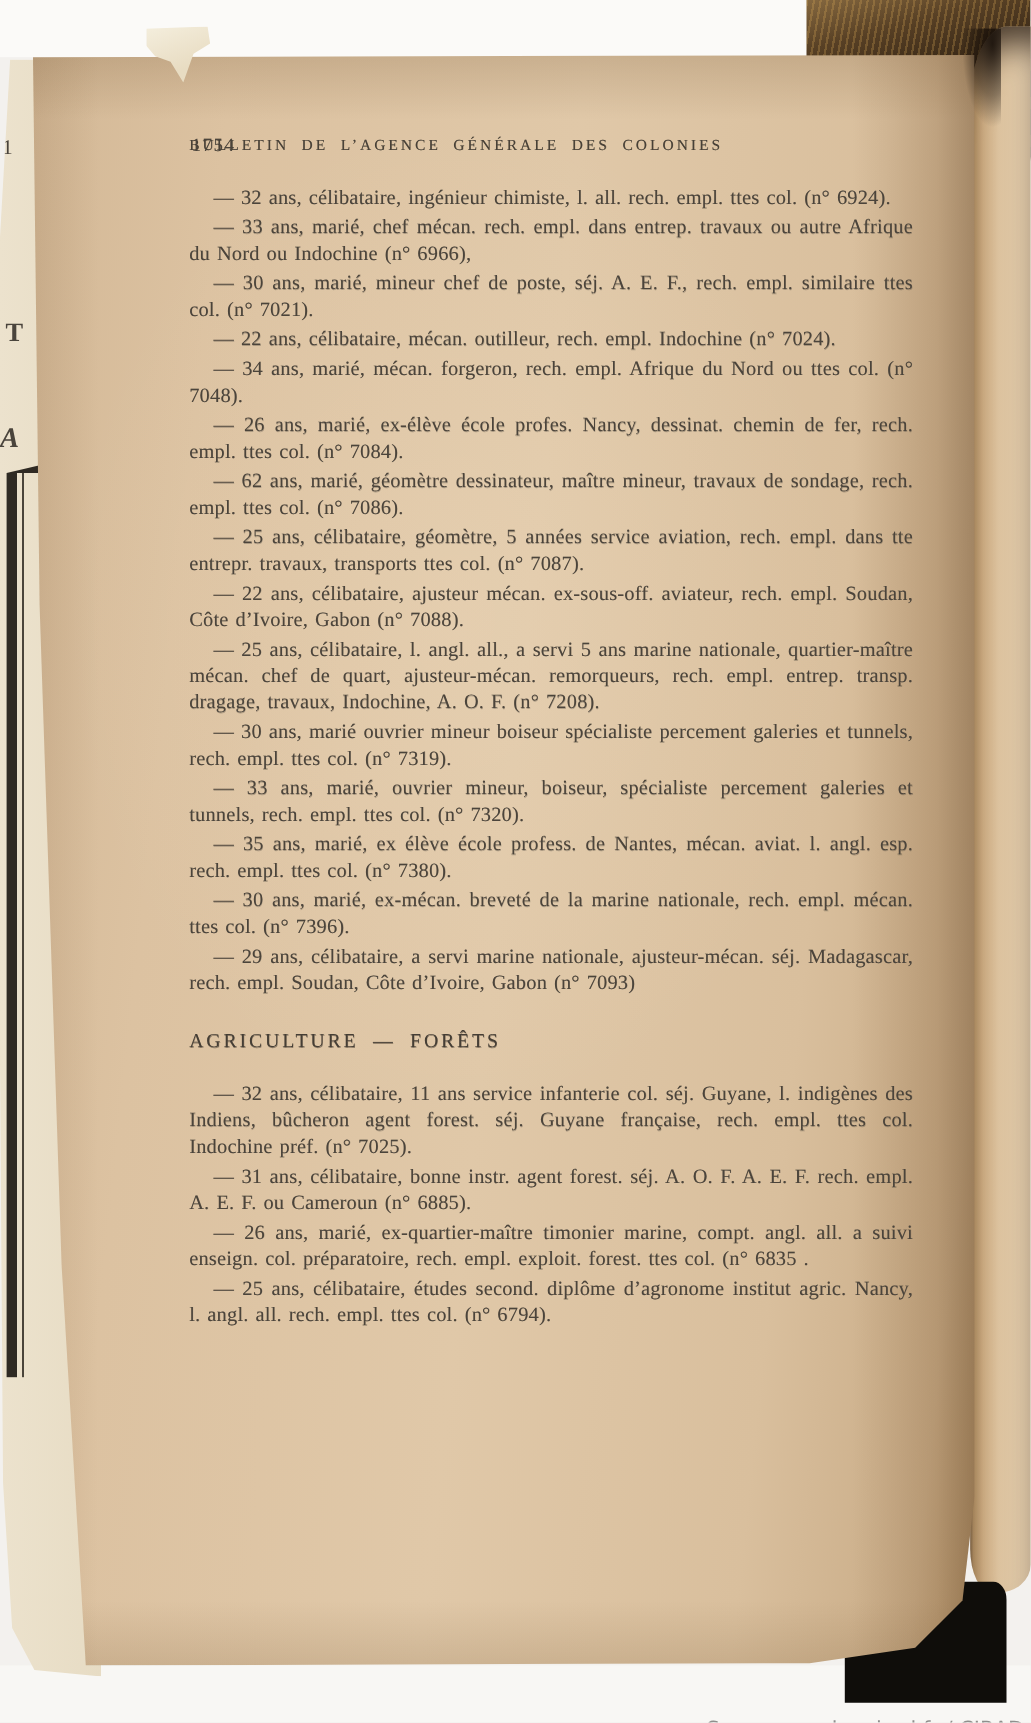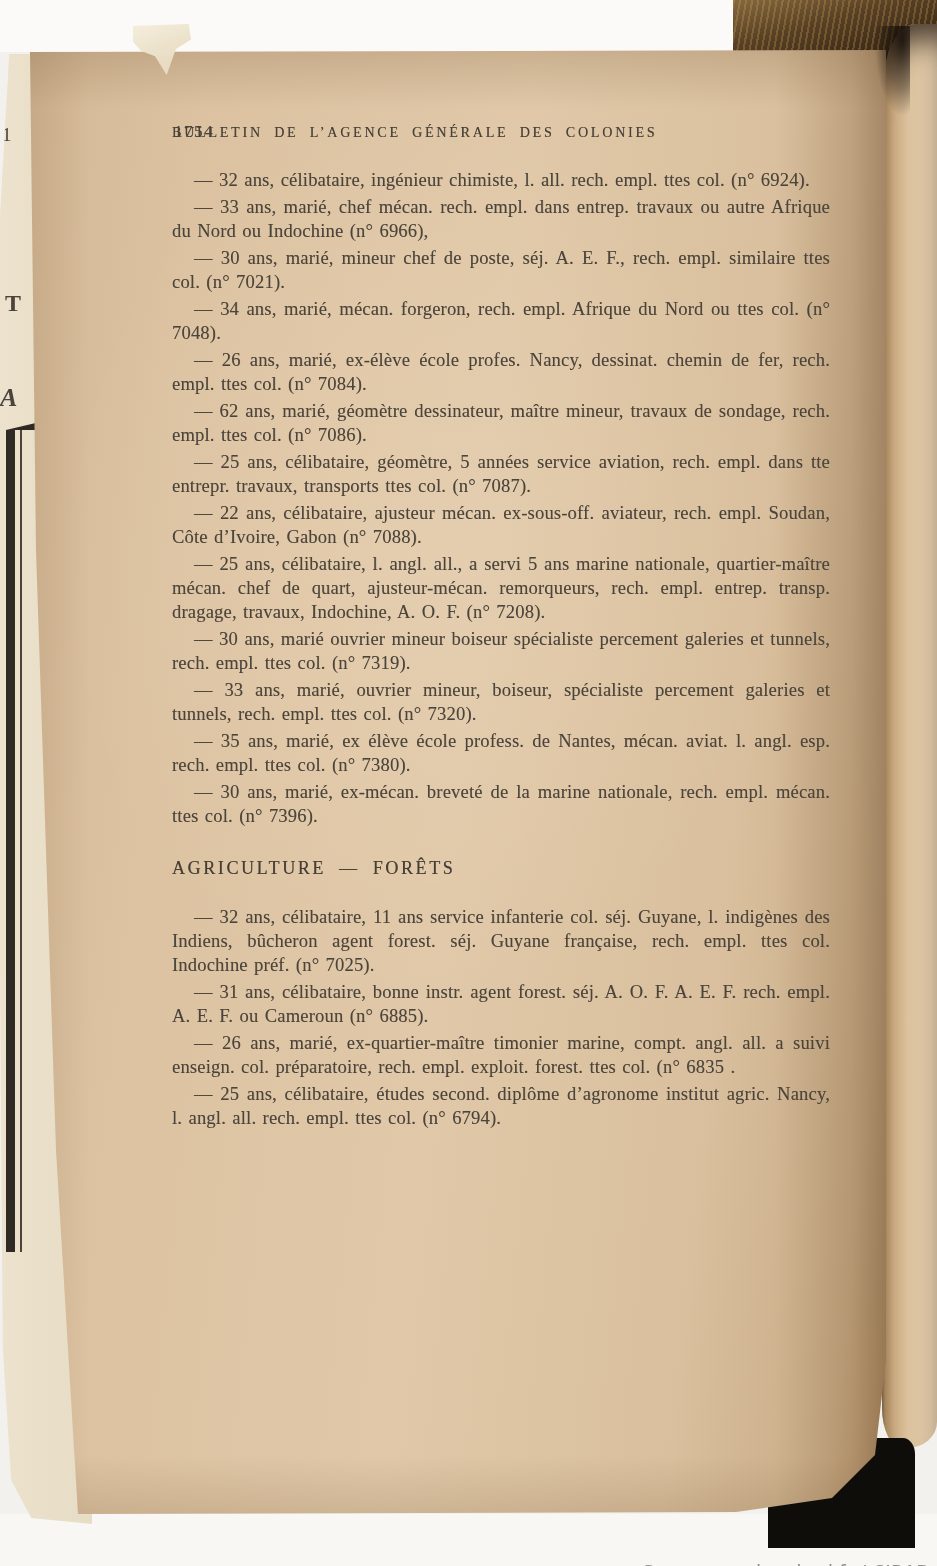--- a/index.html
+++ b/index.html
@@ -145,20 +145,21 @@
       </div>
 
       <div class="body-text">
 
           <p class="entry">— 32 ans, célibataire, ingénieur chimiste, l. all. rech. empl. ttes col. (n° 6924).</p>
 
           <p class="entry">— 33 ans, marié, chef mécan. rech. empl. dans entrep. travaux ou autre Afrique du Nord ou Indochine (n° 6966),</p>
 
           <p class="entry">— 30 ans, marié, mineur chef de poste, séj. A. E. F., rech. empl. similaire ttes col. (n° 7021).</p>
 
+          <p class="entry">— 22 ans, célibataire, mécan. outilleur, rech. empl. Indochine (n° 7024).</p>
 
           <p class="entry">— 34 ans, marié, mécan. forgeron, rech. empl. Afrique du Nord ou ttes col. (n° 7048).</p>
 
           <p class="entry">— 26 ans, marié, ex-élève école profes. Nancy, dessinat. chemin de fer, rech. empl. ttes col. (n° 7084).</p>
 
           <p class="entry">— 62 ans, marié, géomètre dessinateur, maître mineur, travaux de sondage, rech. empl. ttes col. (n° 7086).</p>
 
           <p class="entry">— 25 ans, célibataire, géomètre, 5 années service aviation, rech. empl. dans tte entrepr. travaux, transports ttes col. (n° 7087).</p>
 
           <p class="entry">— 22 ans, célibataire, ajusteur mécan. ex-sous-off. aviateur, rech. empl. Soudan, Côte d’Ivoire, Gabon (n° 7088).</p>
@@ -167,20 +168,21 @@
 
 
           <p class="entry">— 30 ans, marié ouvrier mineur boiseur spécialiste percement galeries et tunnels, rech. empl. ttes col. (n° 7319).</p>
 
           <p class="entry">— 33 ans, marié, ouvrier mineur, boiseur, spécialiste percement galeries et tunnels, rech. empl. ttes col. (n° 7320).</p>
 
           <p class="entry">— 35 ans, marié, ex élève école profess. de Nantes, mécan. aviat. l. angl. esp. rech. empl. ttes col. (n° 7380).</p>
 
           <p class="entry">— 30 ans, marié, ex-mécan. breveté de la marine nationale, rech. empl. mécan. ttes col. (n° 7396).</p>
 
+          <p class="entry">— 29 ans, célibataire, a servi marine nationale, ajusteur-mécan. séj. Madagascar, rech. empl. Soudan, Côte d’Ivoire, Gabon (n° 7093)</p>
         </div>
 
       <h2 class="section-heading">AGRICULTURE — FORÊTS</h2>
 
       <div class="body-text">
 
           <p class="entry">— 32 ans, célibataire, 11 ans service infanterie col. séj. Guyane, l. indigènes des Indiens, bûcheron agent forest. séj. Guyane française, rech. empl. ttes col. Indochine préf. (n° 7025).</p>
 
           <p class="entry">— 31 ans, célibataire, bonne instr. agent forest. séj. A. O. F. A. E. F. rech. empl. A. E. F. ou Cameroun (n° 6885).</p>
 

